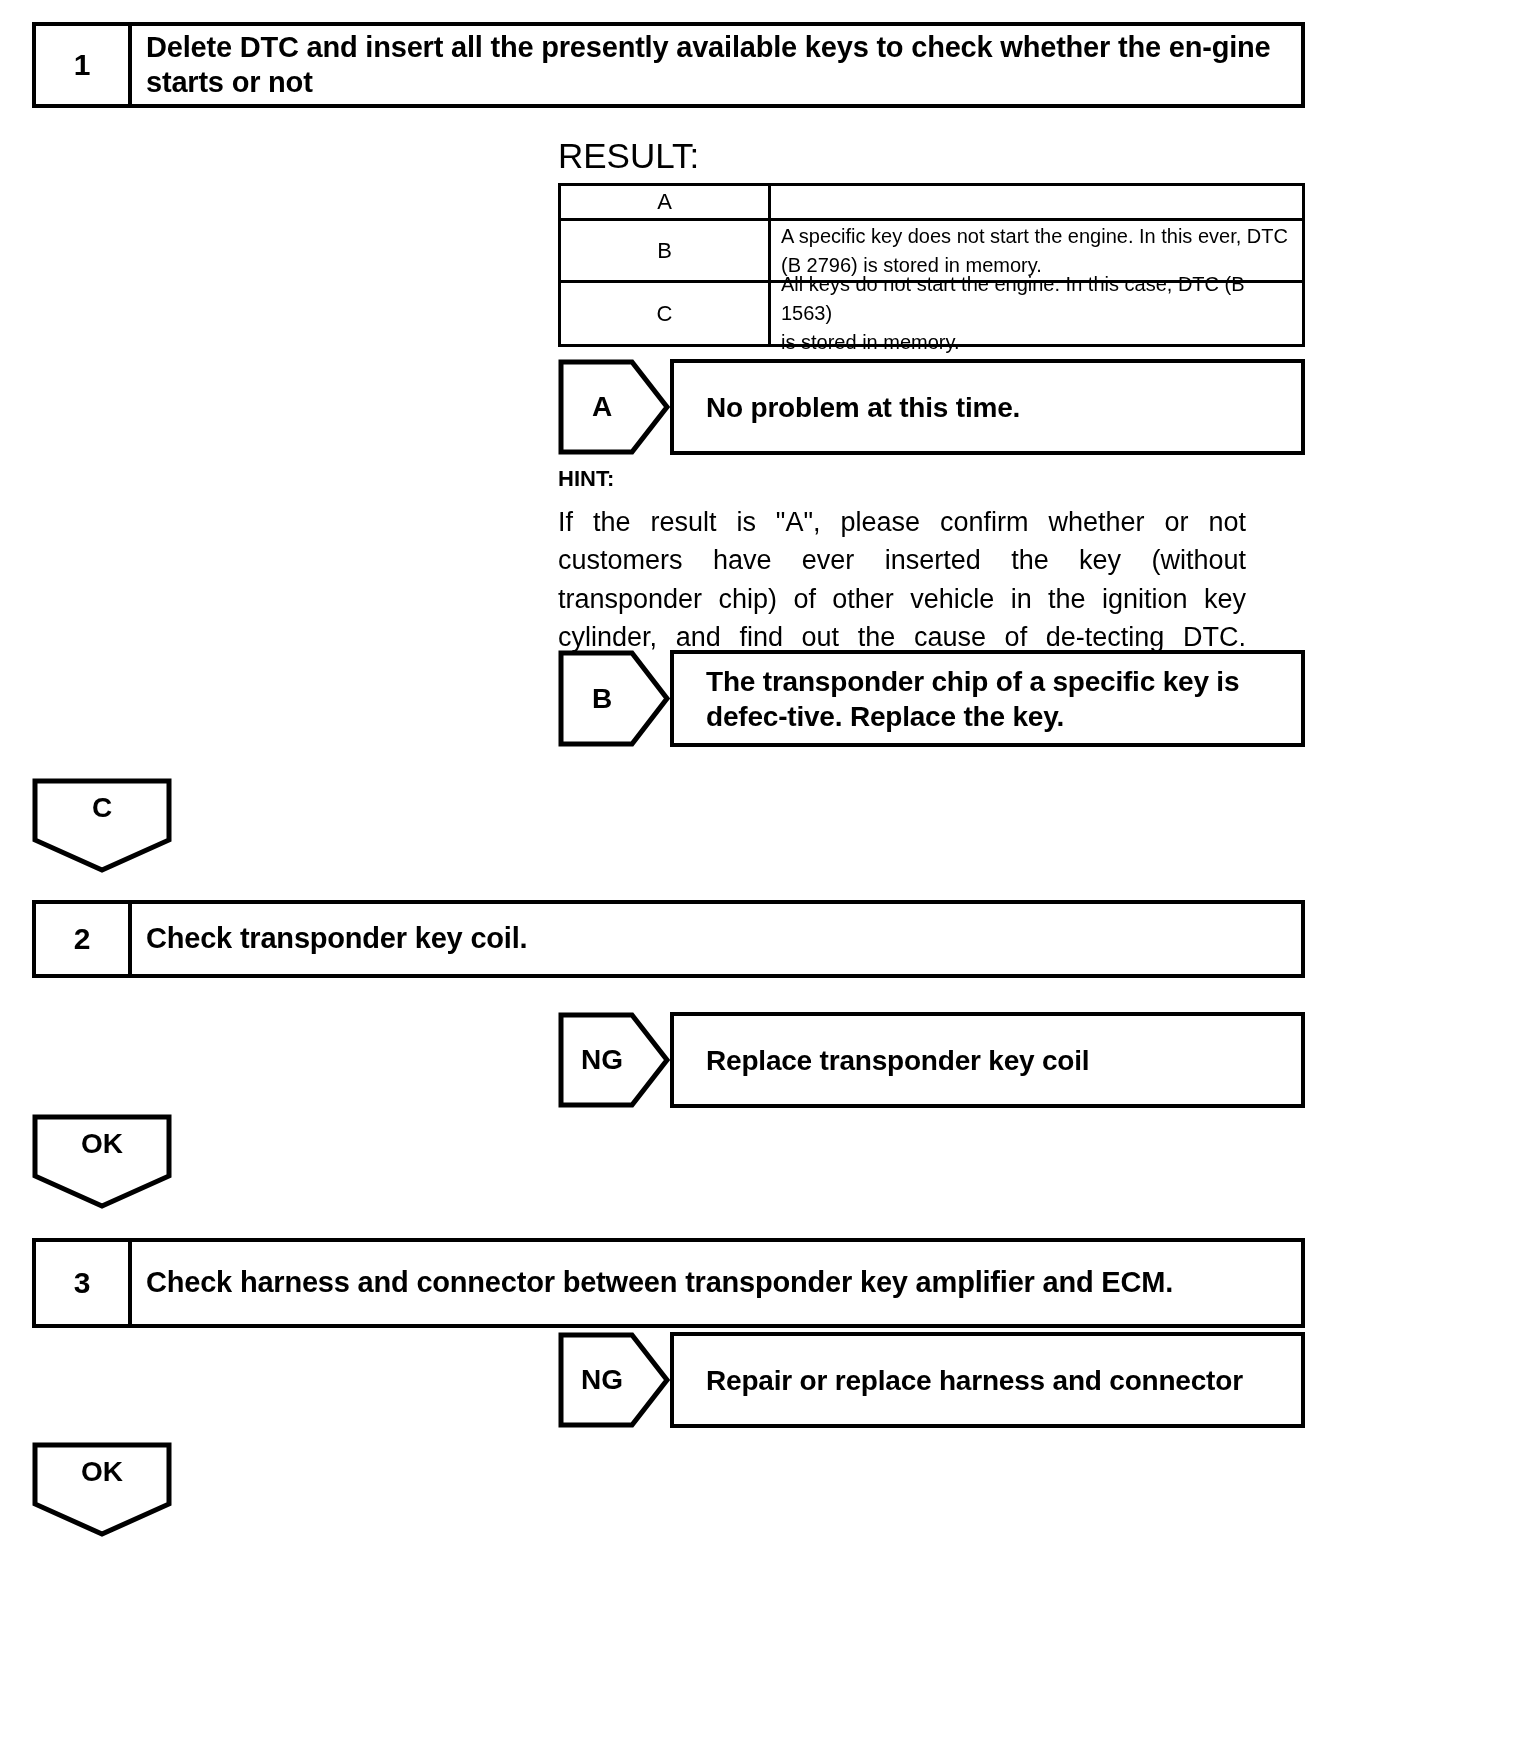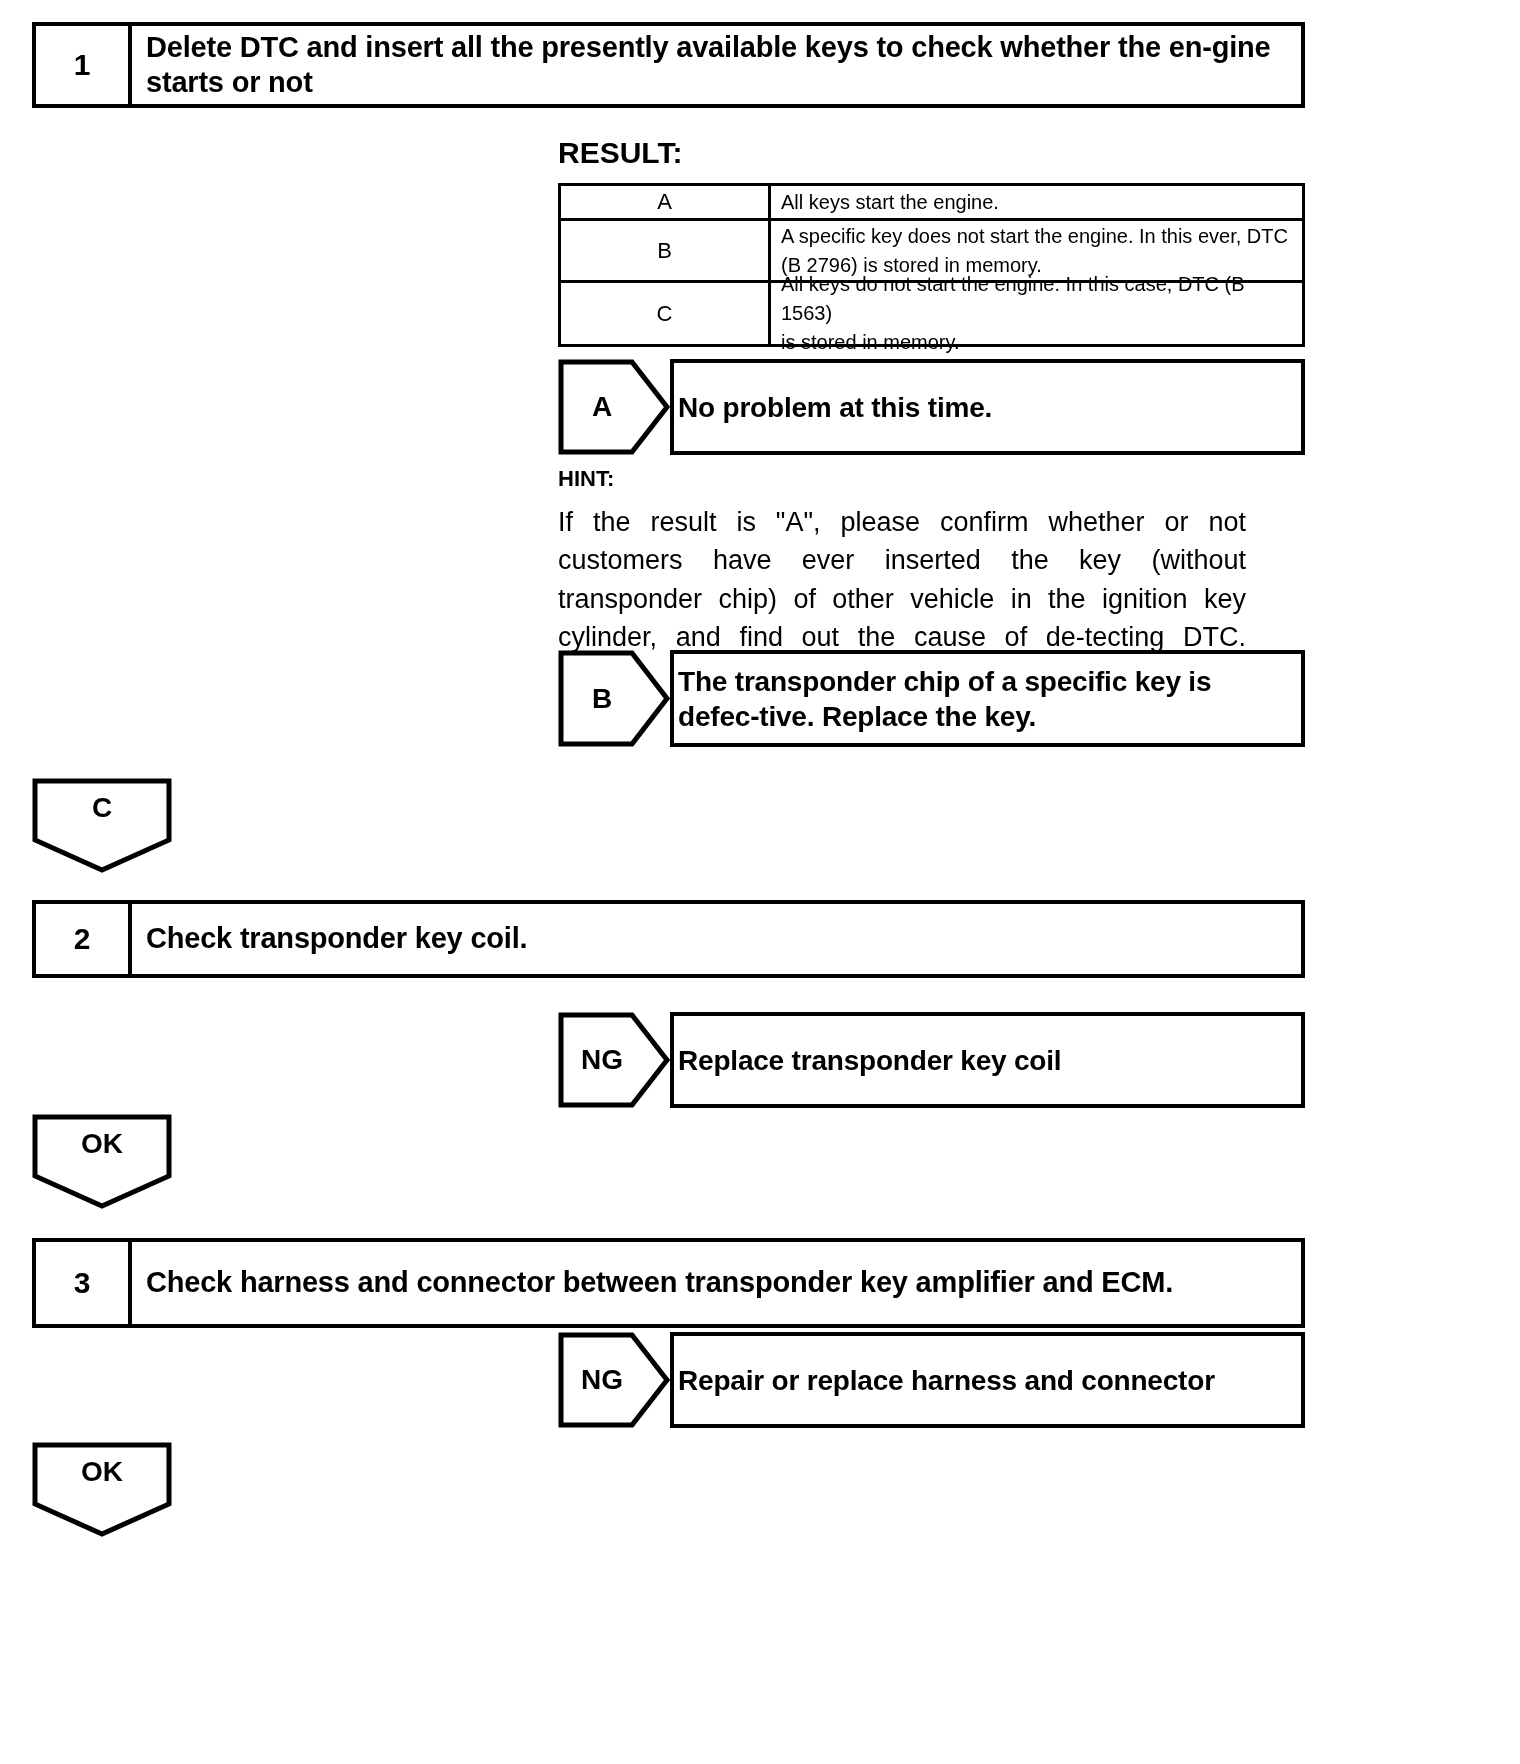--- a/index.html
+++ b/index.html
@@ -53,22 +53,22 @@
     font-size: 29px;
     font-weight: bold;
     line-height: 1.22;
     letter-spacing: -0.2px;
     border-radius: 16px;
   }
 
   
   .result-label {
     position: absolute;
-    font-size: 30px;
-    font-weight: bold;
+    font-size: 35px;
+    font-weight: normal;
     letter-spacing: 0px;
     text-align: right;
   }
 
   
   .result-table {
     position: absolute;
     border: 3px solid #000;
     box-sizing: border-box;
     background: #fff;
@@ -129,21 +129,21 @@
     letter-spacing: 0px;
     padding-right: 24px;
   }
   .arrow-msg {
     flex: 1 1 auto;
     border: 4px solid #000;
     box-sizing: border-box;
     background: #fff;
     display: flex;
     align-items: center;
-    padding: 0 4px;
+    padding: 0 32px;
     font-size: 28px;
     font-weight: bold;
     line-height: 1.25;
     letter-spacing: -0.2px;
   }
 
   
   .hint-title {
     position: absolute;
     font-size: 22px;
@@ -196,23 +196,20 @@
     <div class="step-num">1</div>
     <div class="step-text">Delete DTC and insert all the presently available keys to check whether the en-gine starts or not</div>
   </div>
 
   <div class="result-label" style="left:558px; top:136px;">RESULT:</div>
 
   <div class="result-table" style="left:558px; top:183px; width:747px; height:164px;">
 
     <div class="rt-row" style="height:35px;">
       <div class="rt-key">A</div>
-      <div class="rt-desc">
-        <div>All keys start the engine.</div>
-      </div>
     </div>
 
     <div class="rt-row" style="height:62px;">
       <div class="rt-key">B</div>
       <div class="rt-desc">
         <div>A specific key does not start the engine. In this ever, DTC</div>
         <div>(B 2796) is stored in memory.</div>
       </div>
     </div>
 

